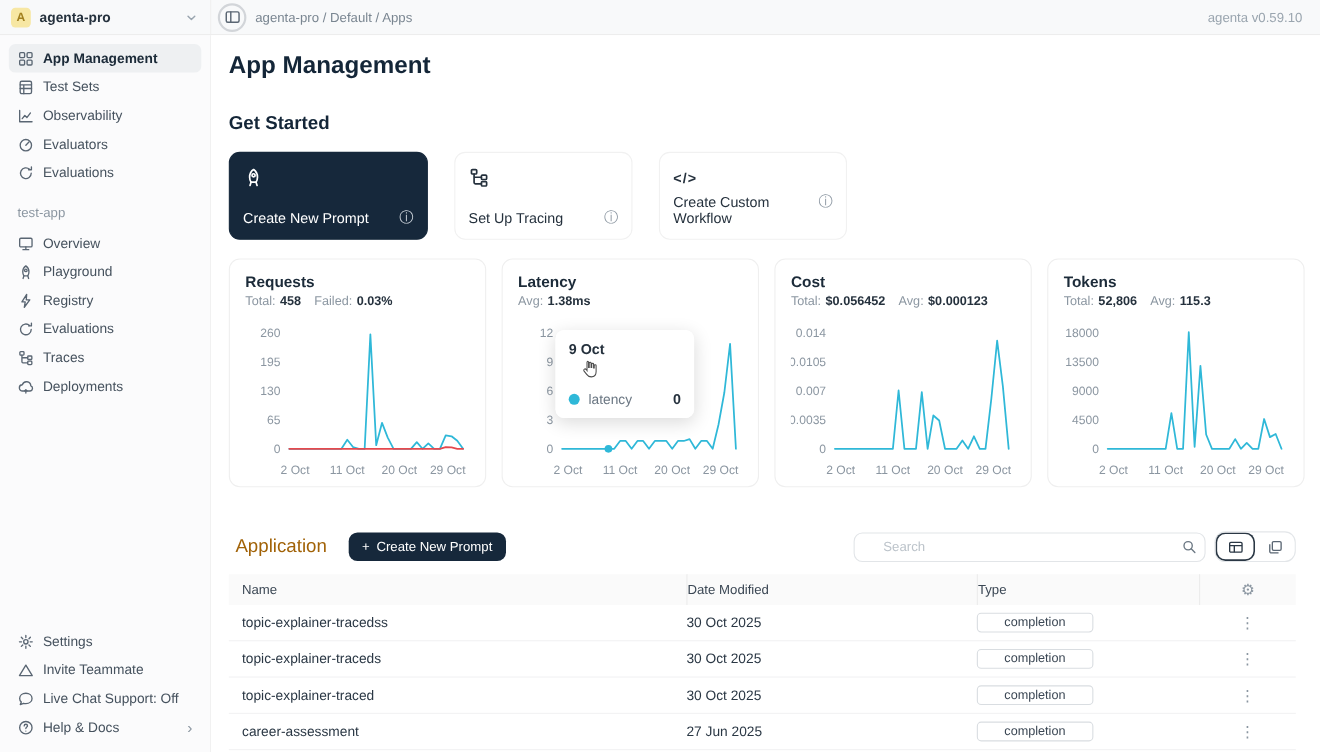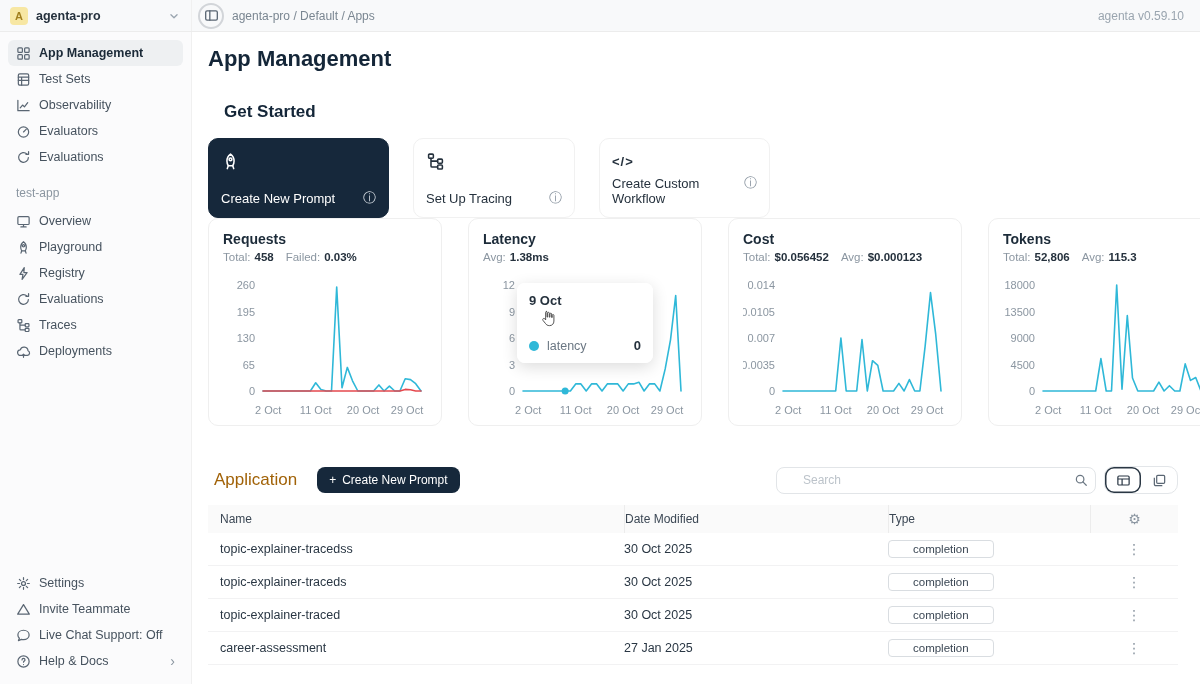--- a/index.html
+++ b/index.html
@@ -24,46 +24,46 @@
   .nav-item.active{background:#eef0f2;color:#1b2a38;font-weight:600}
   .nav-icon{width:15px;height:15px;color:#5a6673;flex:none;display:flex}
   .nav-icon svg{width:15px;height:15px}
   .group-label{font-size:12px;color:#8b96a1;margin:16px 0 8px 8px}
   .sb-footer{margin-top:auto;margin-bottom:2px}
   .nav-trailing{margin-left:auto;color:#8b96a1;font-size:14px;line-height:1}
 
   
   .main{position:absolute;top:32px;left:192px;right:0;bottom:0;overflow:hidden;padding:14px 22px 0 16px;background:#fff}
   .page-title{font-size:22px;font-weight:700;color:#142638;margin:0}
-  .section-heading{font-size:17px;font-weight:600;color:#142638;margin:30px 16px 0}
+  .section-heading{font-size:17px;font-weight:600;color:#142638;margin:30px 0 0}
 
   
   .gs-cards{display:flex;gap:24px;margin-top:16px}
   .gs-card{height:80px;border-radius:10px;border:1px solid #f1f1f1;background:#fff;padding:12px 12px 11px;display:flex;flex-direction:column;justify-content:space-between;cursor:pointer}
   .gs-card.dark{background:#16283b;border-color:#16283b}
   .gs-icon{height:20px;display:flex;align-items:center;color:#25313d}
   .gs-icon svg{width:19px;height:19px}
   .gs-card.dark .gs-icon{color:#fff}
   .gs-code{font-size:13px;font-weight:700;letter-spacing:1px;color:#25313d}
   .gs-label-row{display:flex;align-items:flex-start;justify-content:space-between;font-size:13px;font-weight:500;color:#25313d;gap:8px}
   .gs-card.dark .gs-label-row{color:#fff}
   .gs-info{color:#8b96a1;font-size:13px;line-height:1}
   .gs-card.dark .gs-info{color:#cfd6dd}
 
   
-  .stat-cards{display:flex;gap:26px;}
+  .stat-cards{display:flex;gap:14px;margin-top:17px}
   .stat-card{flex:1;height:208px;border:1px solid #efefef;border-radius:10px;padding:12px 14px;position:relative;background:#fff}
   .sc-title{font-size:14px;font-weight:600;color:#1c2b39}
   .sc-stats{margin-top:4px;font-size:11.5px;color:#8b96a1;display:flex;gap:12px}
   .sc-stats b{color:#25313d;font-weight:700;margin-left:4px}
   .sc-plot{margin-top:10px}
   svg.chart text{font-size:11px;fill:#8b96a1}
 
   
-  .tooltip{position:absolute;left:48px;top:64px;width:136px;background:rgba(255,255,255,.94);border-radius:8px;box-shadow:0 4px 16px rgba(0,0,0,.14);padding:10px 12px;z-index:3}
+  .tooltip{position:absolute;left:48px;top:64px;width:126px;background:rgba(255,255,255,.94);border-radius:8px;box-shadow:0 4px 16px rgba(0,0,0,.14);padding:10px 12px;z-index:3}
   .tt-date{font-size:13px;font-weight:600;color:#25313d}
   .tt-row{display:flex;align-items:center;margin-top:30px;font-size:12.5px;color:#6b7783}
   .tt-dot{width:10px;height:10px;border-radius:50%;margin-right:8px;flex:none}
   .tt-val{margin-left:auto;color:#25313d;font-weight:600;font-size:13px}
   .cursor-icon{position:absolute;left:22px;top:26px}
 
   
   .app-row{display:flex;align-items:center;margin-top:38px}
   .app-heading{font-size:17px;font-weight:400;color:#a16207;margin:6px}
   .create-btn{margin-left:14px;background:#16283b;color:#fff;border:none;border-radius:8px;height:26px;padding:0 12px;font-size:12px;display:flex;align-items:center;gap:6px;cursor:pointer;font-family:inherit}
@@ -470,21 +470,21 @@
           <div class="tbl-row">
             <div class="col-name">topic-explainer-traced</div>
             <div class="col-date">30 Oct 2025</div>
             <div class="col-type"><span class="badge">completion</span></div>
             <div class="col-actions">
               <span class="kebab">⋮</span>
             </div>
           </div>
           <div class="tbl-row">
             <div class="col-name">career-assessment</div>
-            <div class="col-date">27 Jan 2025</div>
+            <div class="col-date">27 Jun 2025</div>
             <div class="col-type"><span class="badge">completion</span></div>
             <div class="col-actions">
               <span class="kebab">⋮</span>
             </div>
           </div>
         </div>
     </div>
   </div>
 </div>
 

